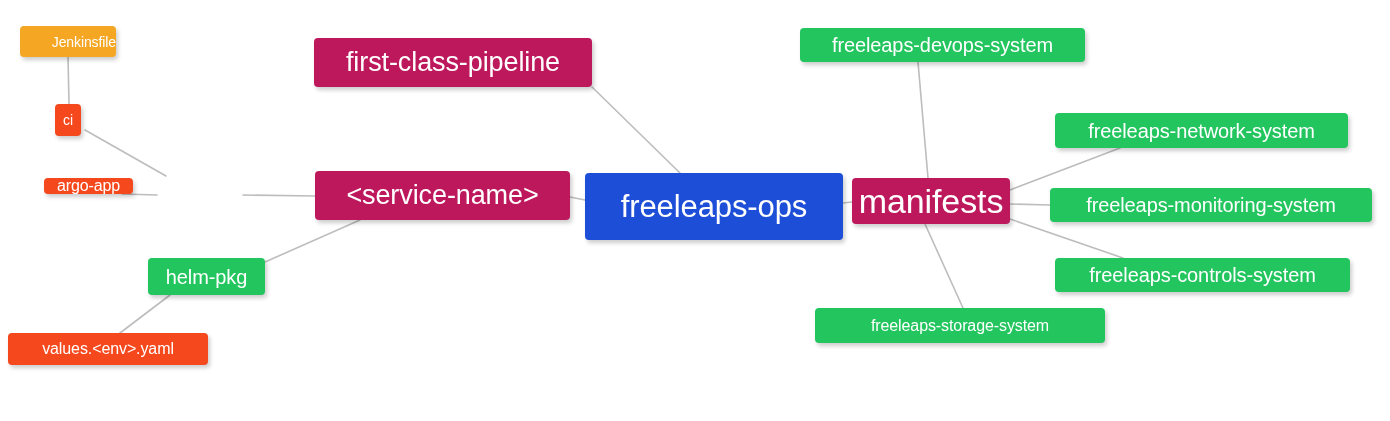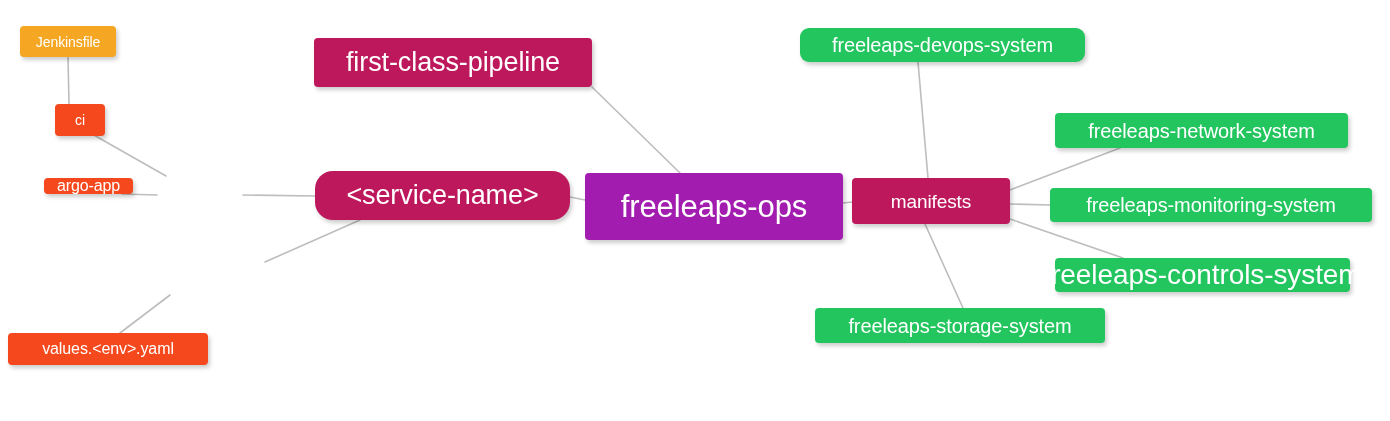--- a/index.html
+++ b/index.html
@@ -44,42 +44,42 @@
     box-shadow: 2px 3px 4px rgba(0,0,0,0.20);
     user-select: none;
     z-index: 2;
   }
   .node-label {
     display: block;
     line-height: 1;
     letter-spacing: -0.1px;
   }
   
-  .lvl-root  { background: #a21caf; }
+  .lvl-root  { background: #1d4ed8; }
   .lvl-blue  { background: #be185d; }
   .lvl-green { background: #22c55e; }
   .lvl-orange{ background: #f5a623; }
   .lvl-red   { background: #f5481c; }
 
   
   .n-root            { left: 585px; top: 173px; width: 258px; height: 67px; font-size: 31px; }
   .n-first-pipeline  { left: 314px; top: 38px;  width: 278px; height: 49px; font-size: 27px; }
-  .n-service-name    { left: 315px; top: 171px; width: 255px; height: 49px; font-size: 27px; border-radius: 18px; }
-  .n-manifests       { left: 852px; top: 178px; width: 158px; height: 46px; font-size: 19px; }
+  .n-service-name    { left: 315px; top: 171px; width: 255px; height: 49px; font-size: 27px; }
+  .n-manifests       { left: 852px; top: 178px; width: 158px; height: 46px; font-size: 34px; }
   .n-env             { left: 157px; top: 176px; width: 86px;  height: 37px; font-size: 20px; }
   .n-helm-pkg        { left: 148px; top: 258px; width: 117px; height: 37px; font-size: 20px; }
-  .n-jenkinsfile     { left: 20px;  top: 26px;  width: 96px;  height: 31px; font-size: 14px; }
-  .n-ci              { left: 55px;  top: 104px; width: 50px;  height: 32px; font-size: 14px; text-align: right; }
+  .n-jenkinsfile     { left: 20px;  top: 26px;  width: 96px;  height: 31px; font-size: 14px; justify-content: flex-end; }
+  .n-ci              { left: 55px;  top: 104px; width: 26px;  height: 32px; font-size: 14px; text-align: right; }
   .n-argo-app        { left: 33px;  top: 178px; width: 89px;  height: 16px; font-size: 16px; margin-left: 11px; }
   .n-values-yaml     { left: 8px;   top: 333px; width: 200px; height: 32px; font-size: 16px; }
-  .n-devops-system   { left: 800px; top: 28px;  width: 285px; height: 34px; font-size: 20px; border-radius: 9px; }
+  .n-devops-system   { left: 800px; top: 28px;  width: 285px; height: 34px; font-size: 20px; }
   .n-network-system  { left: 1055px;top: 113px; width: 293px; height: 35px; font-size: 20px; text-align: right; }
   .n-monitoring-system{left: 1050px;top: 188px; width: 322px; height: 34px; font-size: 20px; }
-  .n-controls-system { left: 1055px;top: 258px; width: 295px; height: 34px; font-size: 28px; }
-  .n-storage-system  { left: 815px; top: 308px; width: 290px; height: 35px; font-size: 20px; }
+  .n-controls-system { left: 1055px;top: 258px; width: 295px; height: 34px; font-size: 20px; }
+  .n-storage-system  { left: 815px; top: 308px; width: 290px; height: 35px; font-size: 16px; }
 </style>
 </head>
 <body>
 
 <div id="mindmap-canvas">
 
   <svg id="edge-layer" viewBox="0 0 1390 421" preserveAspectRatio="none">
 
     <line x1="592" y1="87" x2="680" y2="173"></line>
 
@@ -120,20 +120,23 @@
 
   <div class="node lvl-blue n-service-name">
     <span class="node-label">&lt;service-name&gt;</span>
   </div>
 
   <div class="node lvl-blue n-manifests">
     <span class="node-label">manifests</span>
   </div>
 
 
+  <div class="node lvl-green n-helm-pkg">
+    <span class="node-label">helm-pkg</span>
+  </div>
 
   <div class="node lvl-orange n-jenkinsfile">
     <span class="node-label">Jenkinsfile</span>
   </div>
 
   <div class="node lvl-red n-ci">
     <span class="node-label">ci</span>
   </div>
 
   <div class="node lvl-red n-argo-app">

